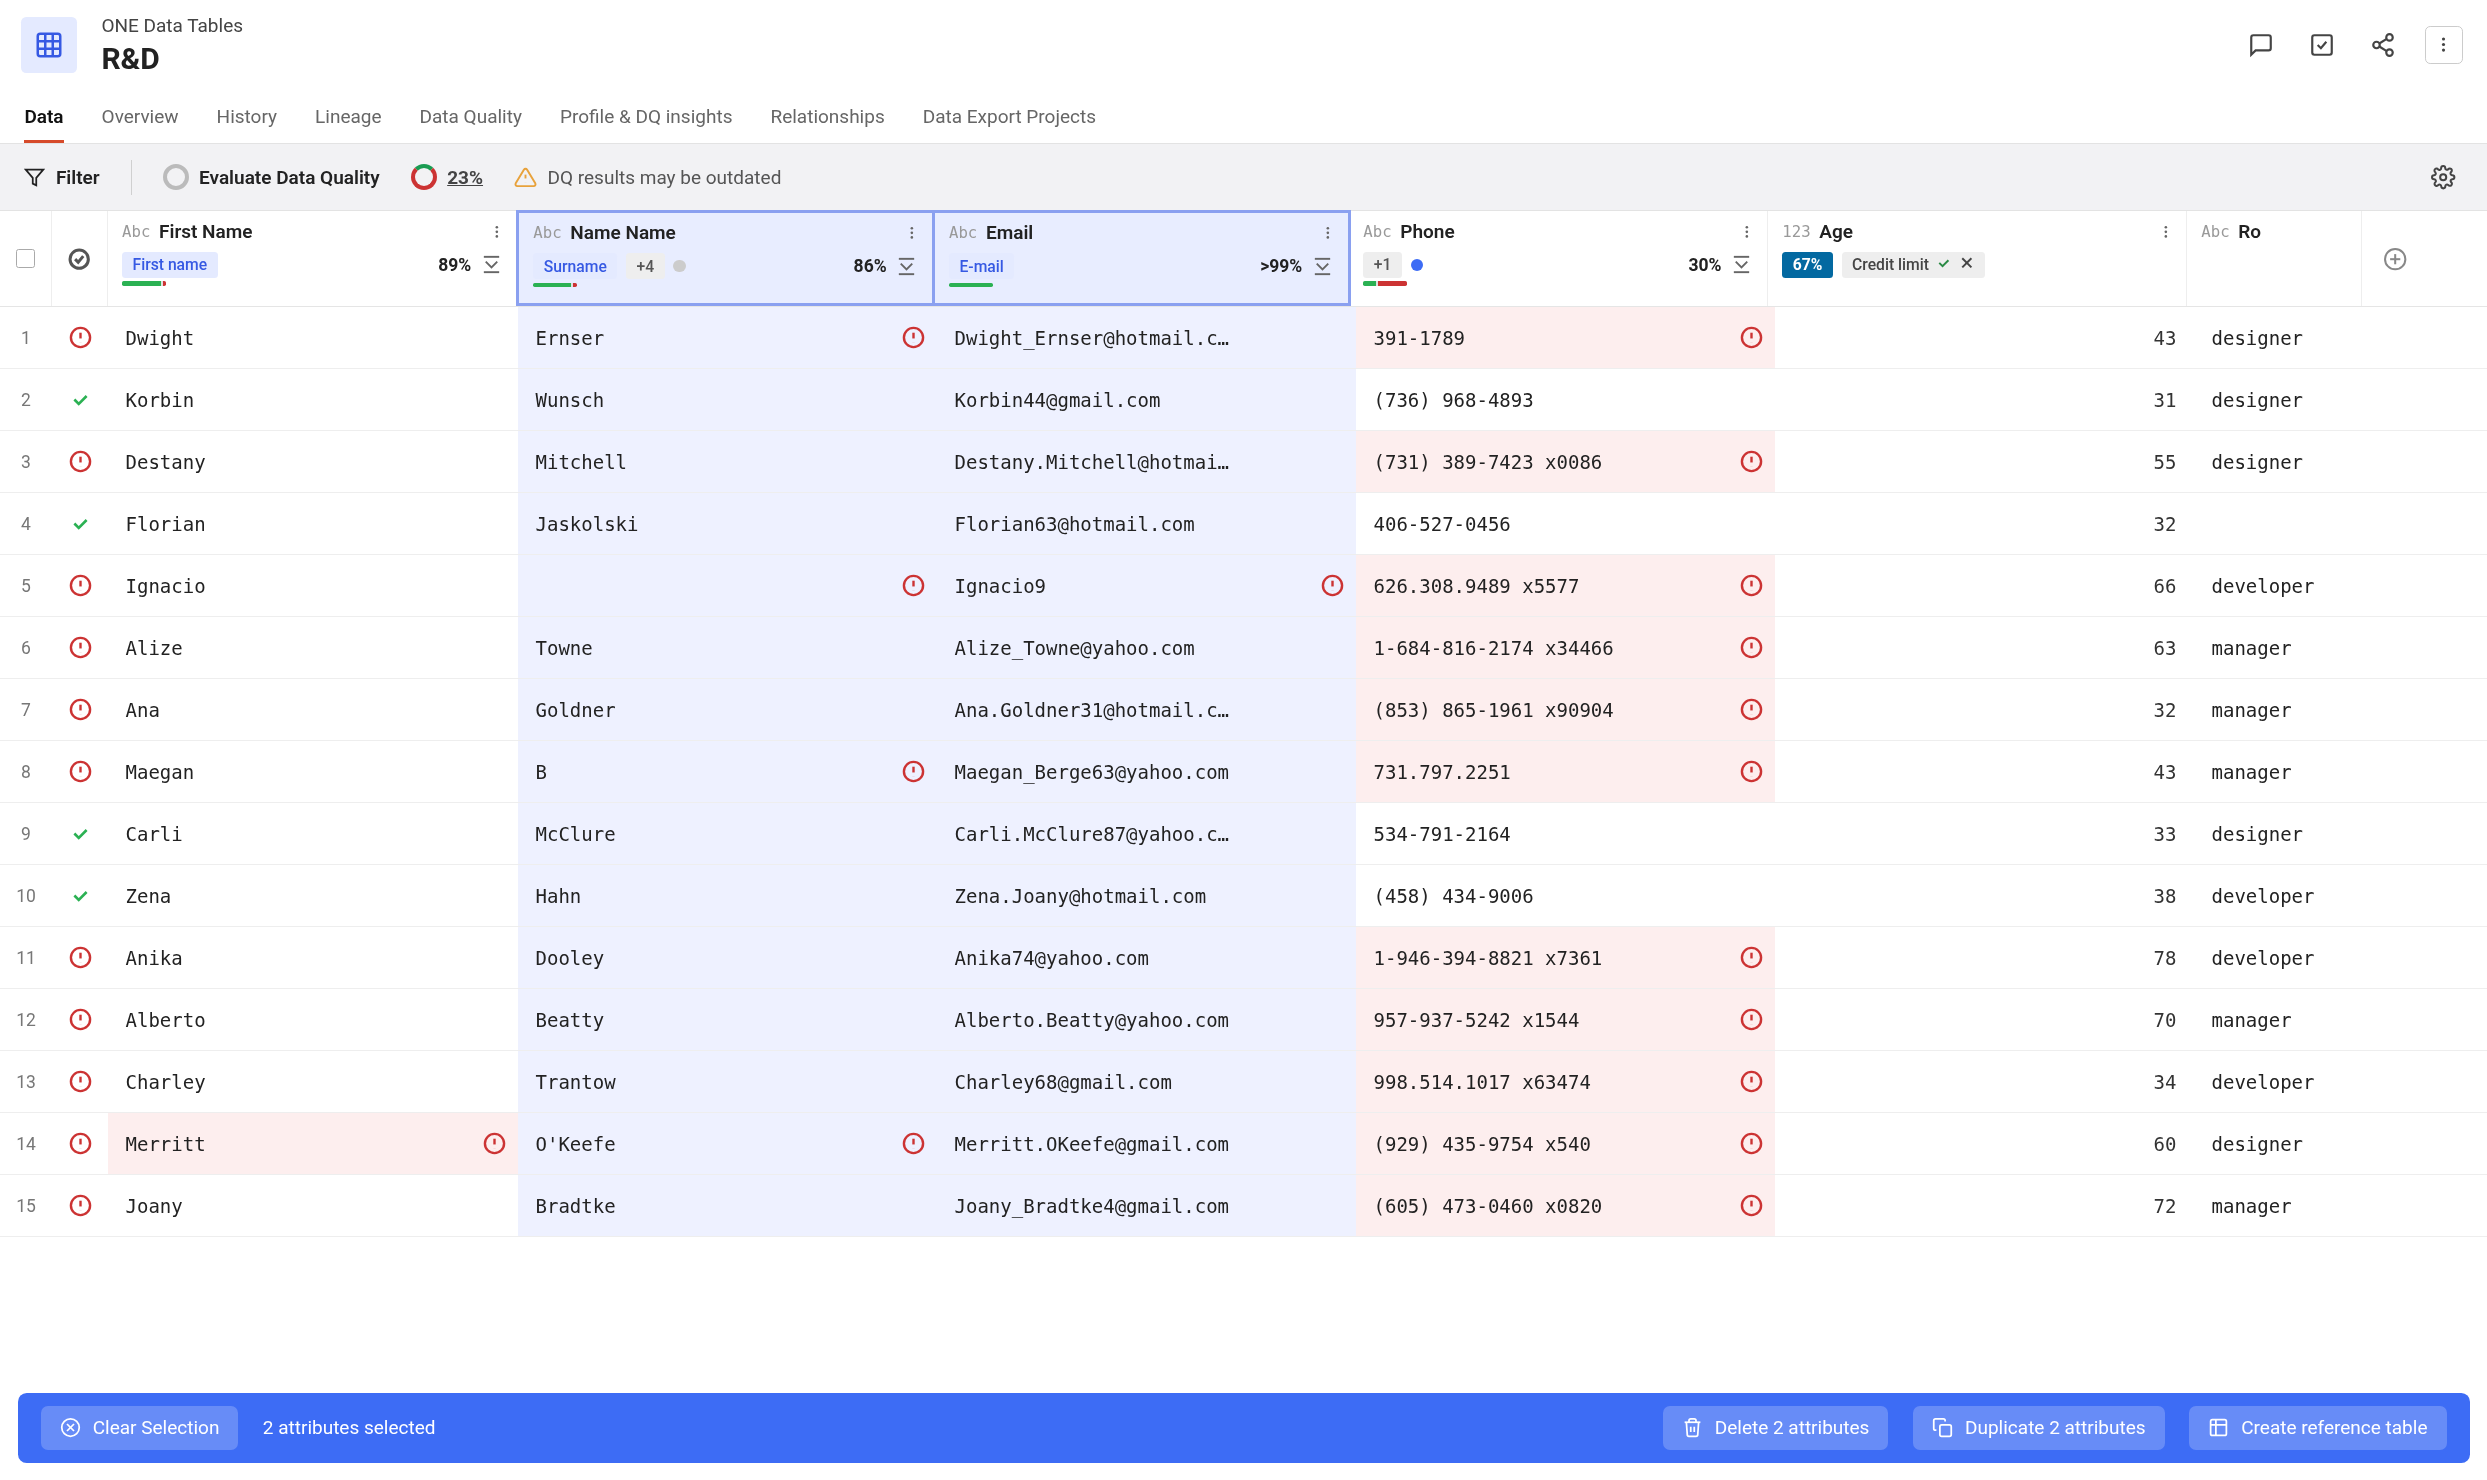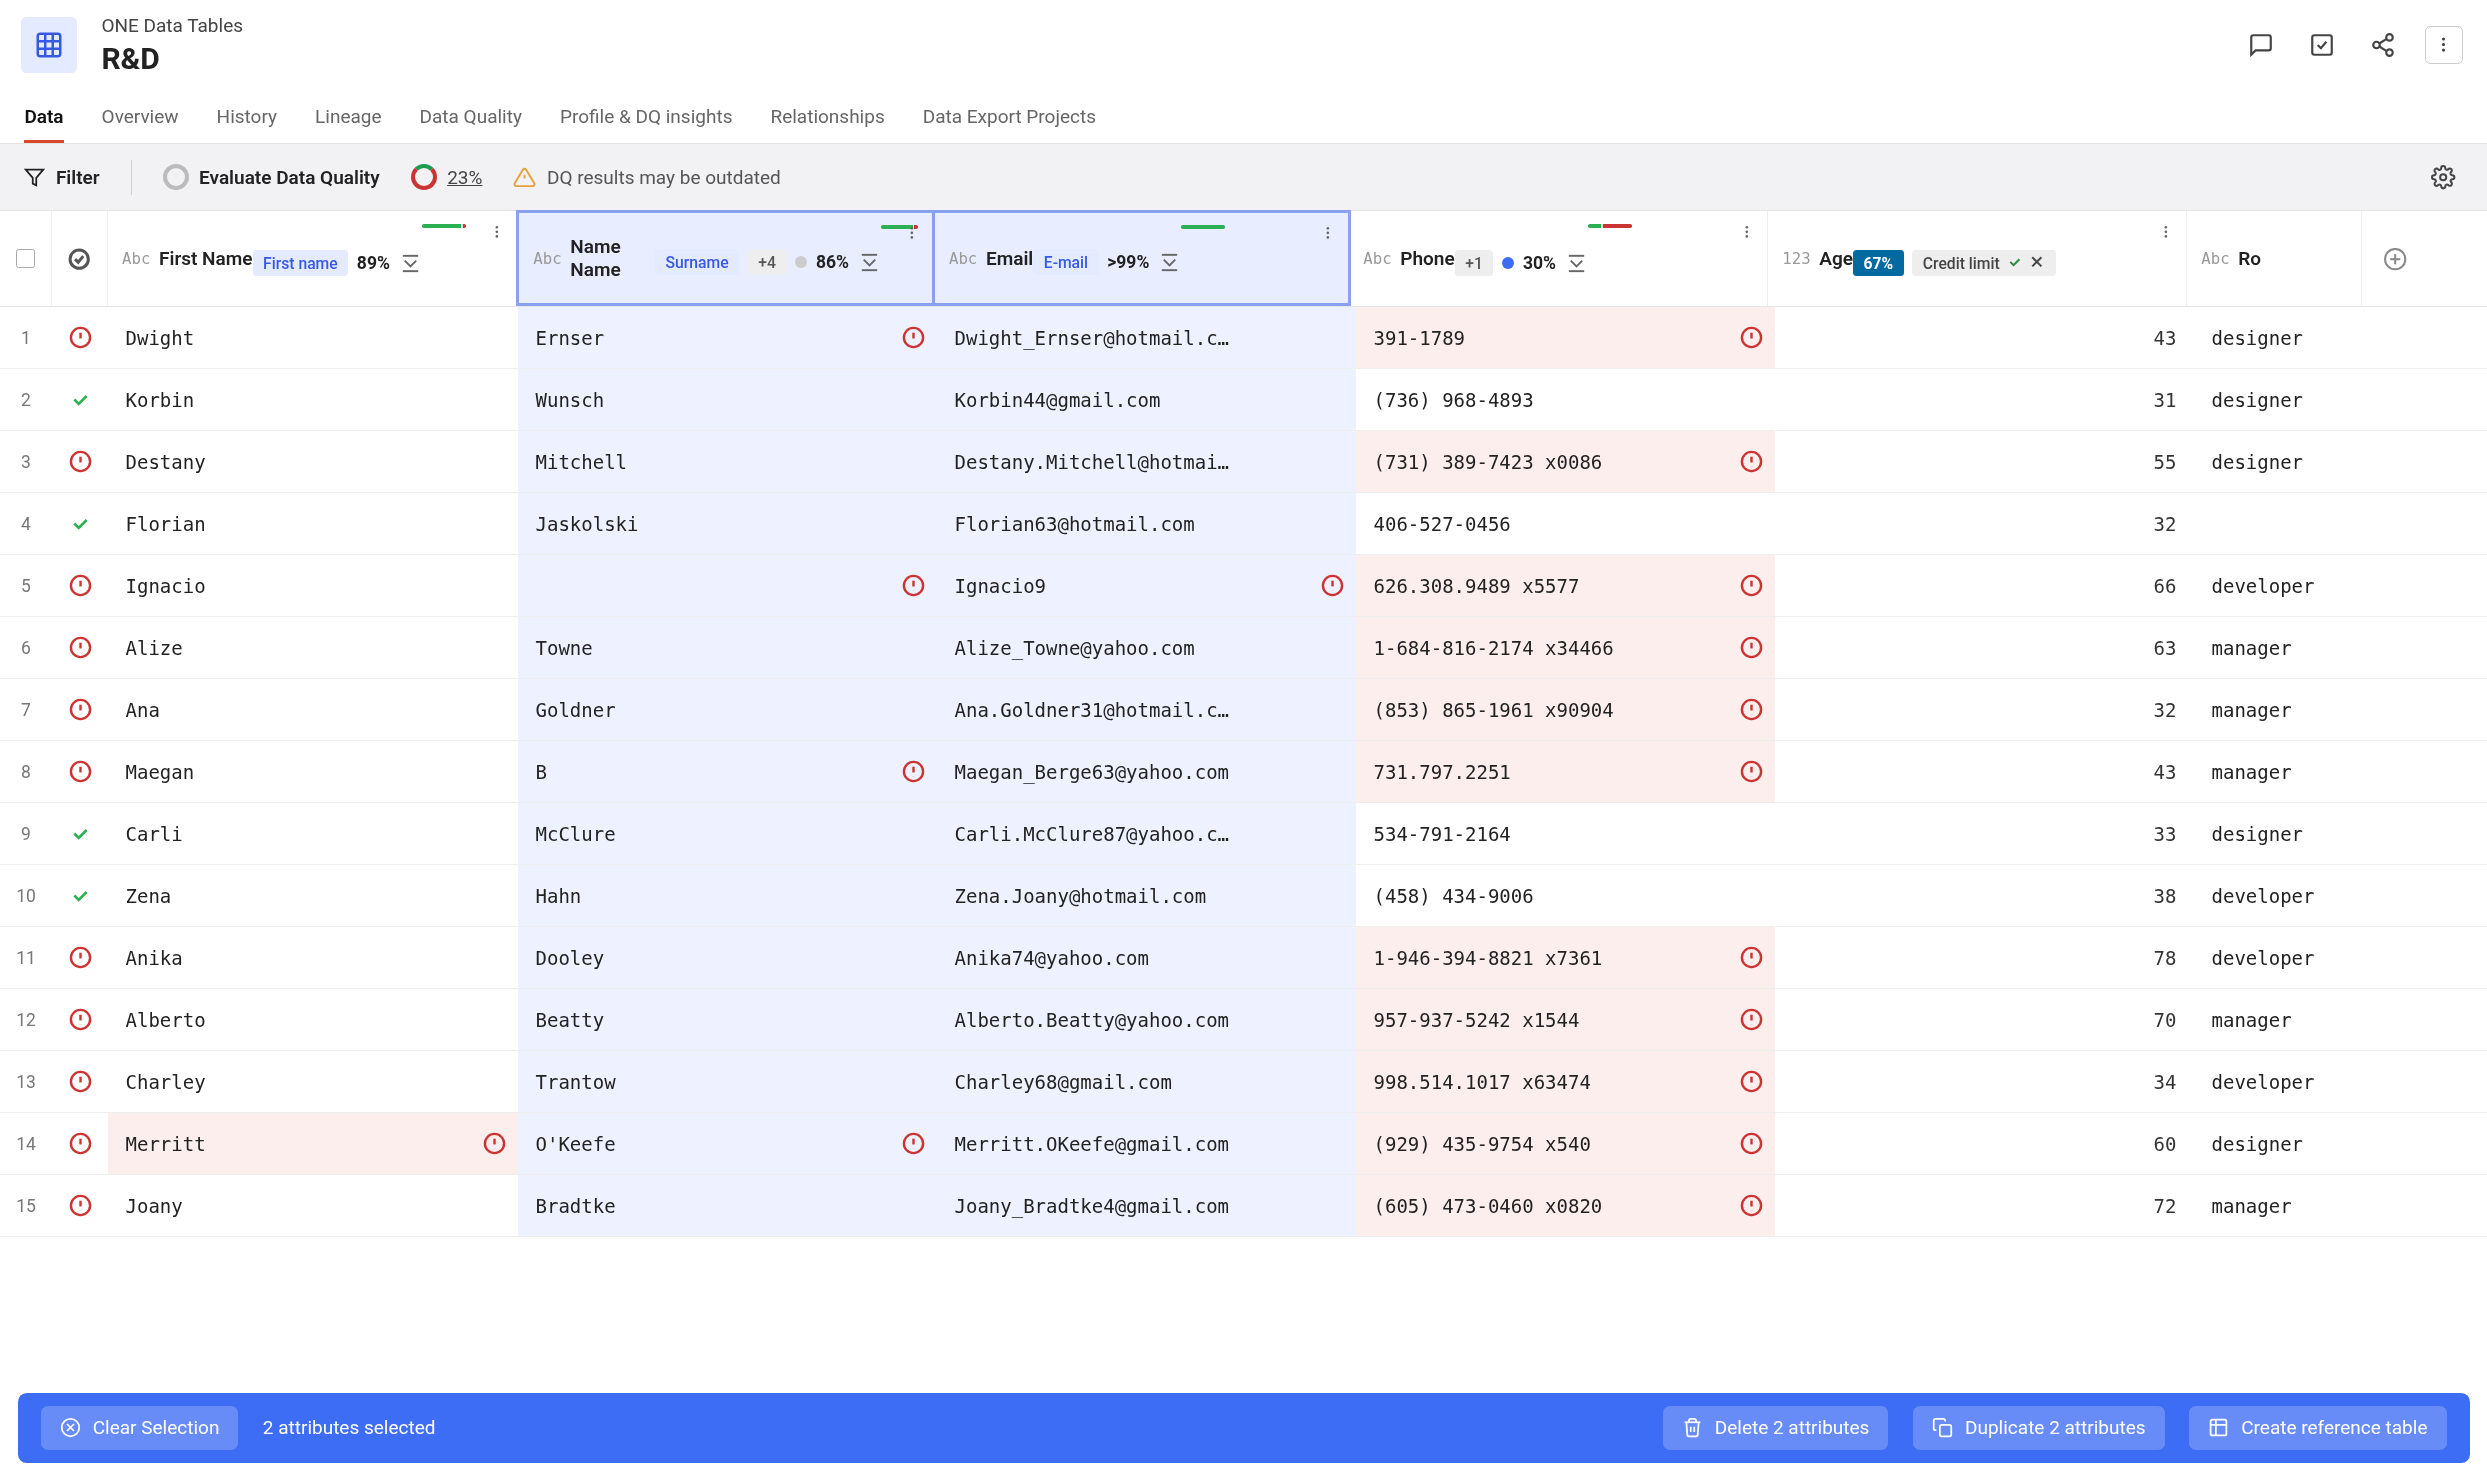--- a/index.html
+++ b/index.html
@@ -15,26 +15,26 @@
 .iconbtn.bordered{border:0.9px solid #ccc}
 .tabs{display:flex;gap:38px;padding:0 24.4px;border-bottom:0.9px solid #e3e3e3}
 .tab{padding:12.2px 0;font-size:19px;color:#666;cursor:pointer}
 .tab.active{color:#111;font-weight:600;border-bottom:3.5px solid #d64a2a}
 .toolbar{display:flex;align-items:center;background:#f2f2f4;padding:14px 24.4px;gap:31px;border-bottom:0.9px solid #e3e3e3;justify-content:space-between}
 .toolbar-left{display:flex;align-items:center;gap:31px}
 .tb-btn{display:flex;align-items:center;gap:10.5px;font-size:19px;color:#222;cursor:pointer;font-weight:600}
 .tb-sep{width:0.9px;height:35px;background:#d0d0d0}
 .donut{width:26px;height:26px;border-radius:50%;border:4.4px solid #c33;border-top-color:#1a9c52;display:inline-block}
 .donut.gray{border-color:#bbb}
-.pct-link{font-size:19px;font-weight:400;text-decoration:underline;color:#444}
+.pct-link{font-size:19px;font-weight:700;text-decoration:underline;color:#444}
 .warn-icon{color:#e8a23b}
 .grid-head{display:flex;border-bottom:0.9px solid #e5e5e5;position:relative;height:96px}
 .rownum-head{width:52px;flex-shrink:0;display:flex;align-items:center;justify-content:center;border-right:0.9px solid #eee}
 .status-head{width:56px;flex-shrink:0;display:flex;align-items:center;justify-content:center;border-right:0.9px solid #eee}
-.colhead{border-right:0.9px solid #eee;display:flex;flex-direction:row;padding:8.7px 14px 8.7px 14px;position:relative}
+.colhead{border-right:0.9px solid #eee;display:flex;flex-direction:column;padding:8.7px 14px 8.7px 14px;position:relative}
 .colhead.sel{background:#e8edff;border:3.5px solid #8aa0f0;margin:-1.7px -1.7px 0 -1.7px;z-index:2}
 .colhead .row1{display:flex;align-items:center;gap:8.7px}
 .type-hint{font-size:15.7px;color:#999;font-family:ui-monospace,monospace}
 .colname{font-size:19px;font-weight:600}
 .col-menu{position:absolute;top:12.2px;right:12.2px;cursor:pointer;color:#666}
 .row2{display:flex;align-items:center;gap:8.7px;margin-top:8.7px}
 .chip{font-size:15.7px;padding:3.5px 10.5px;border-radius:3.5px;background:#e4eaff;color:#3659e3;font-weight:500}
 .chip.plain{background:#eee;color:#555}
 .plusdot{width:12.2px;height:12.2px;border-radius:50%;background:#ccc;display:inline-block}
 .bluedot{width:12.2px;height:12.2px;border-radius:50%;background:#3d6cf5;display:inline-block}

